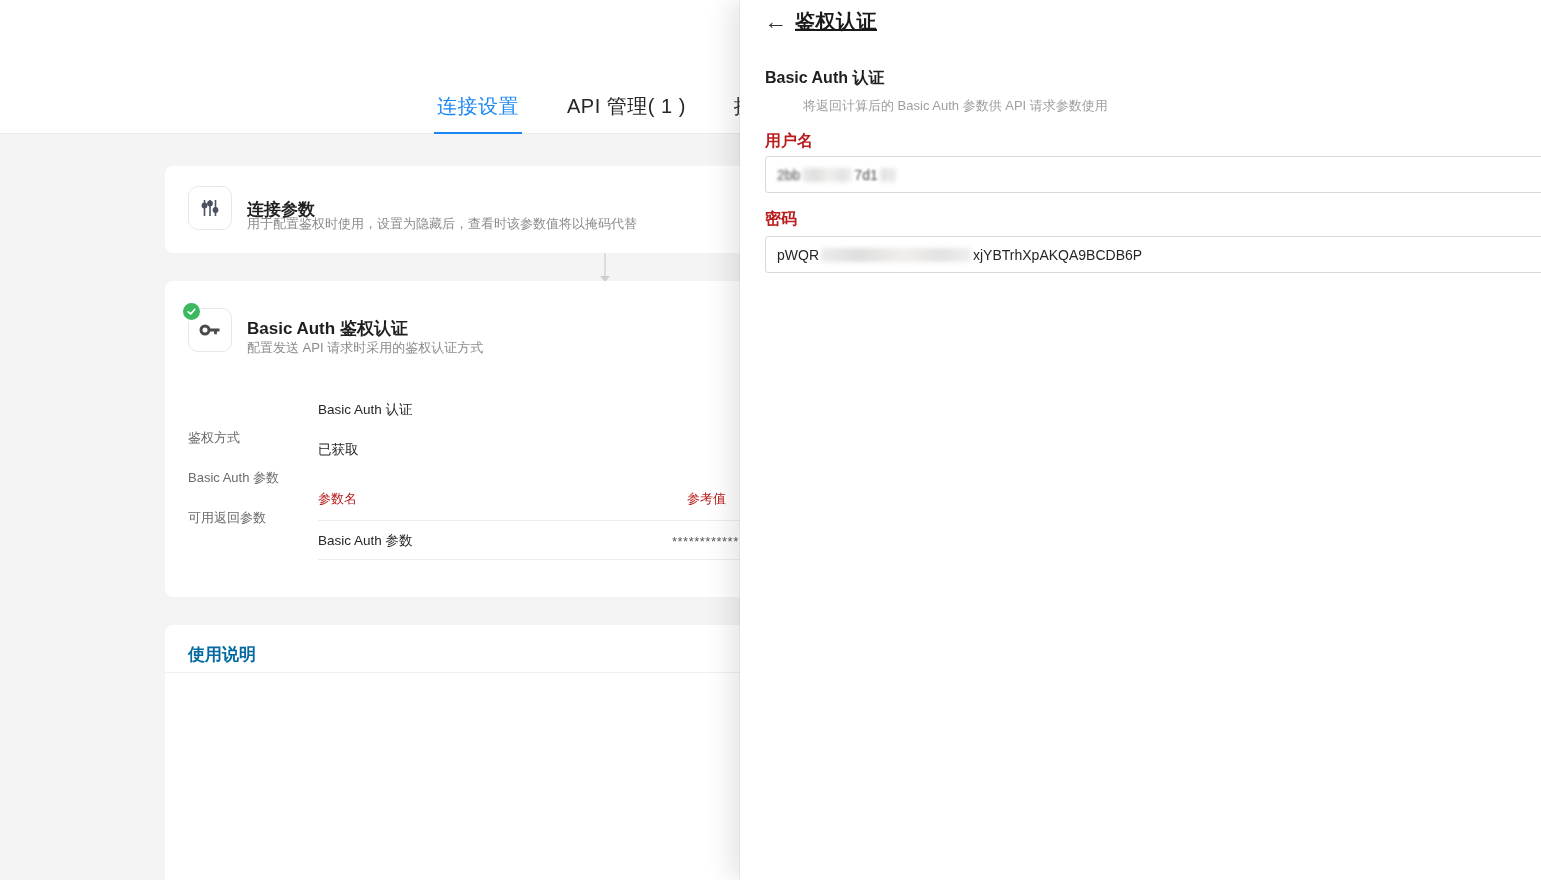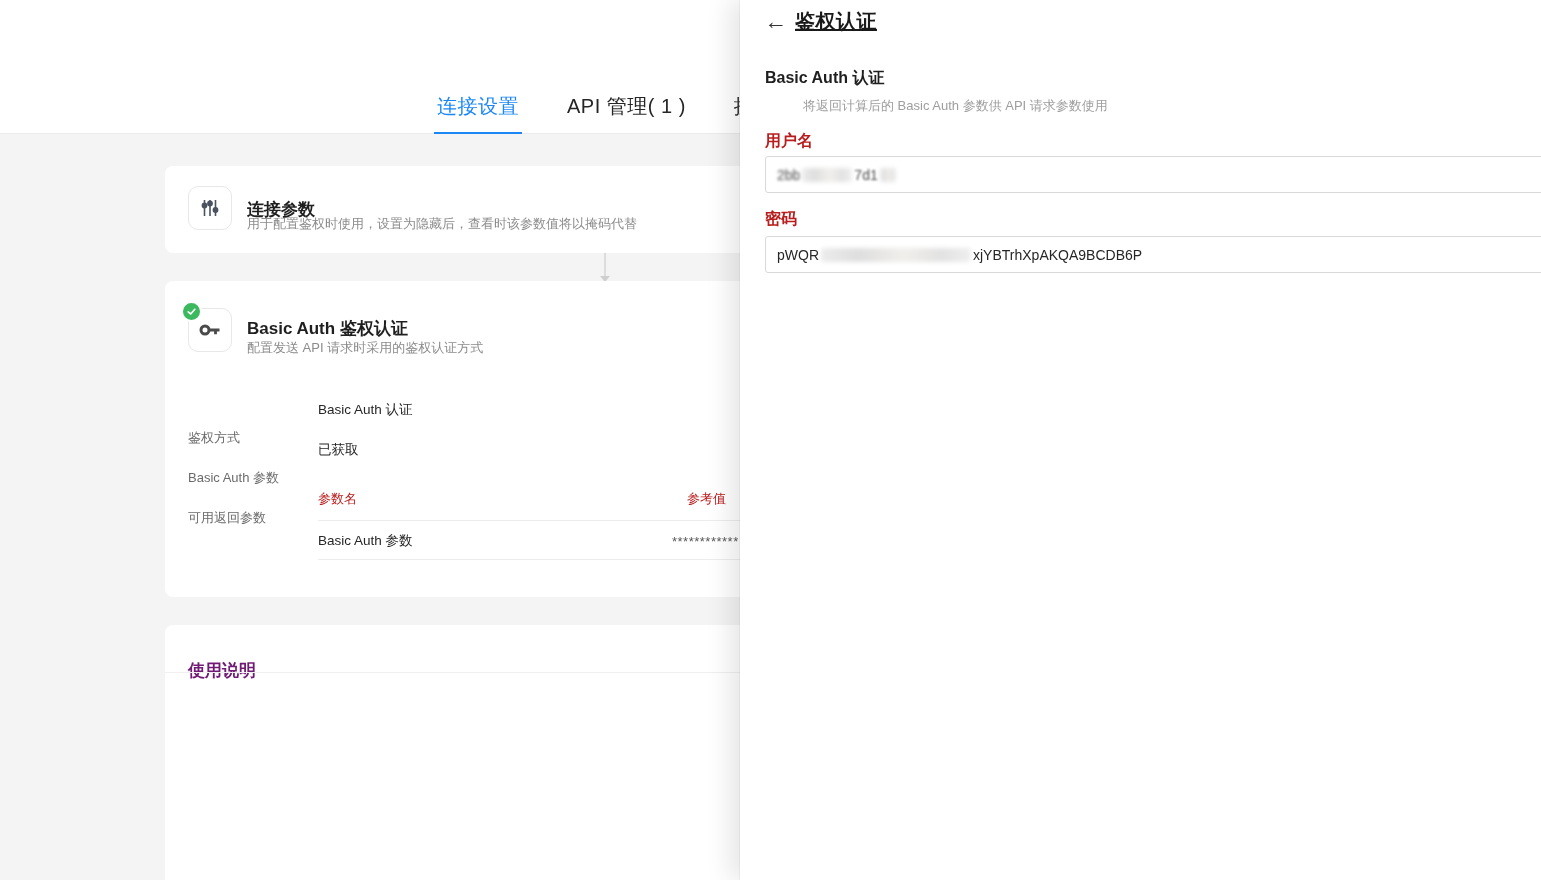--- a/index.html
+++ b/index.html
@@ -67,21 +67,21 @@
   .r1 { top:120px; } .r2 { top:160px; } .r3 { top:200px; }
 
   .tbl-header { position:absolute; font-size:13px; color:#b91c1c; }
   .tbl-h1 { left:153px; top:209px; }
   .tbl-h2 { left:522px; top:209px; }
   .tbl-divider { position:absolute; left:153px; right:0; height:1px; background:#ededed; }
   .tbl-d1 { top:239px; } .tbl-d2 { top:278px; }
   .tbl-cell-name  { position:absolute; left:153px; top:251px; font-size:13.5px; color:#262626; }
   .tbl-cell-value { position:absolute; left:507px; top:253px; font-size:13px; color:#595959; letter-spacing:0.5px; }
 
-  .usage-title { position:absolute; left:23px; top:18px; font-size:17px; font-weight:bold; color:#701a75;margin-top:16px; }
+  .usage-title { position:absolute; left:23px; top:18px; font-size:17px; font-weight:bold; color:#0369a1; }
   .usage-divider { position:absolute; left:0; right:0; top:47px; height:1px; background:#f0f0f0; }
 
   
   .drawer {
     position:absolute; top:0; left:740px; width:801px; height:880px;
     background:#fff; box-shadow:-10px 0 24px rgba(0,0,0,0.10), -1px 0 0 rgba(0,0,0,0.04);
   }
   .drawer-header { position:relative; height:52px; }
   .back-arrow {
     position:absolute; left:24px; top:7px; font-size:23px; color:#333;

